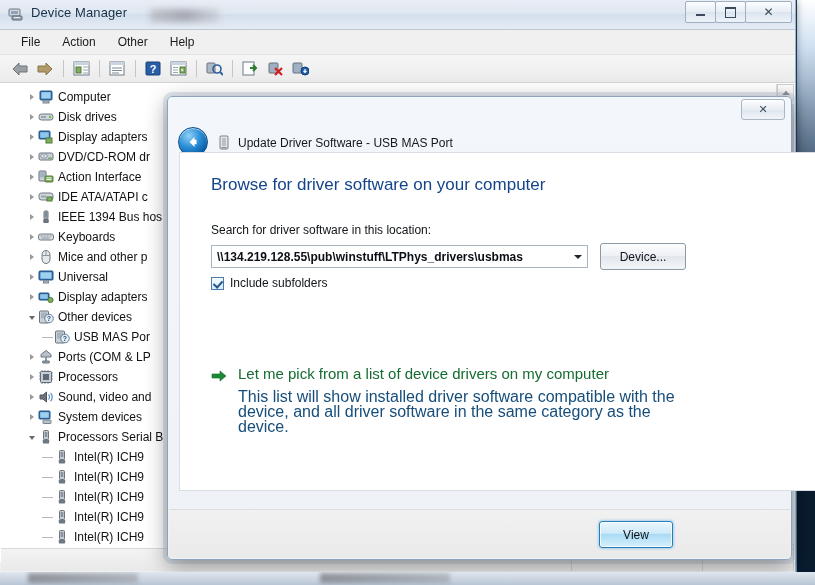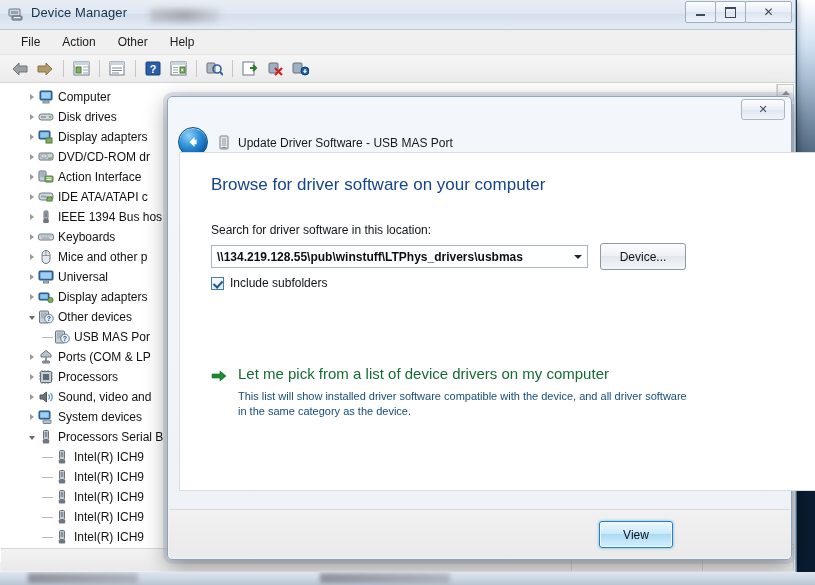--- a/index.html
+++ b/index.html
@@ -368,21 +368,21 @@
   .pick-title {
     position: absolute;
     left: 27px; top: 0;
     font-size: 15px;
     color: #156b32;
   }
   .pick-desc {
     position: absolute;
     left: 27px; top: 24px;
     width: 455px;
-    font-size: 11px;
+    font-size: 16px;
     line-height: 15px;
     color: #164d7a;
   }
 
   .dlg-footer {
     position: absolute;
     left: 1px; right: 1px; bottom: 1px;
     height: 48px;
     background: linear-gradient(180deg,#f1f1f1,#eaeaea);
     border-top: 1px solid #dcdcdc;

